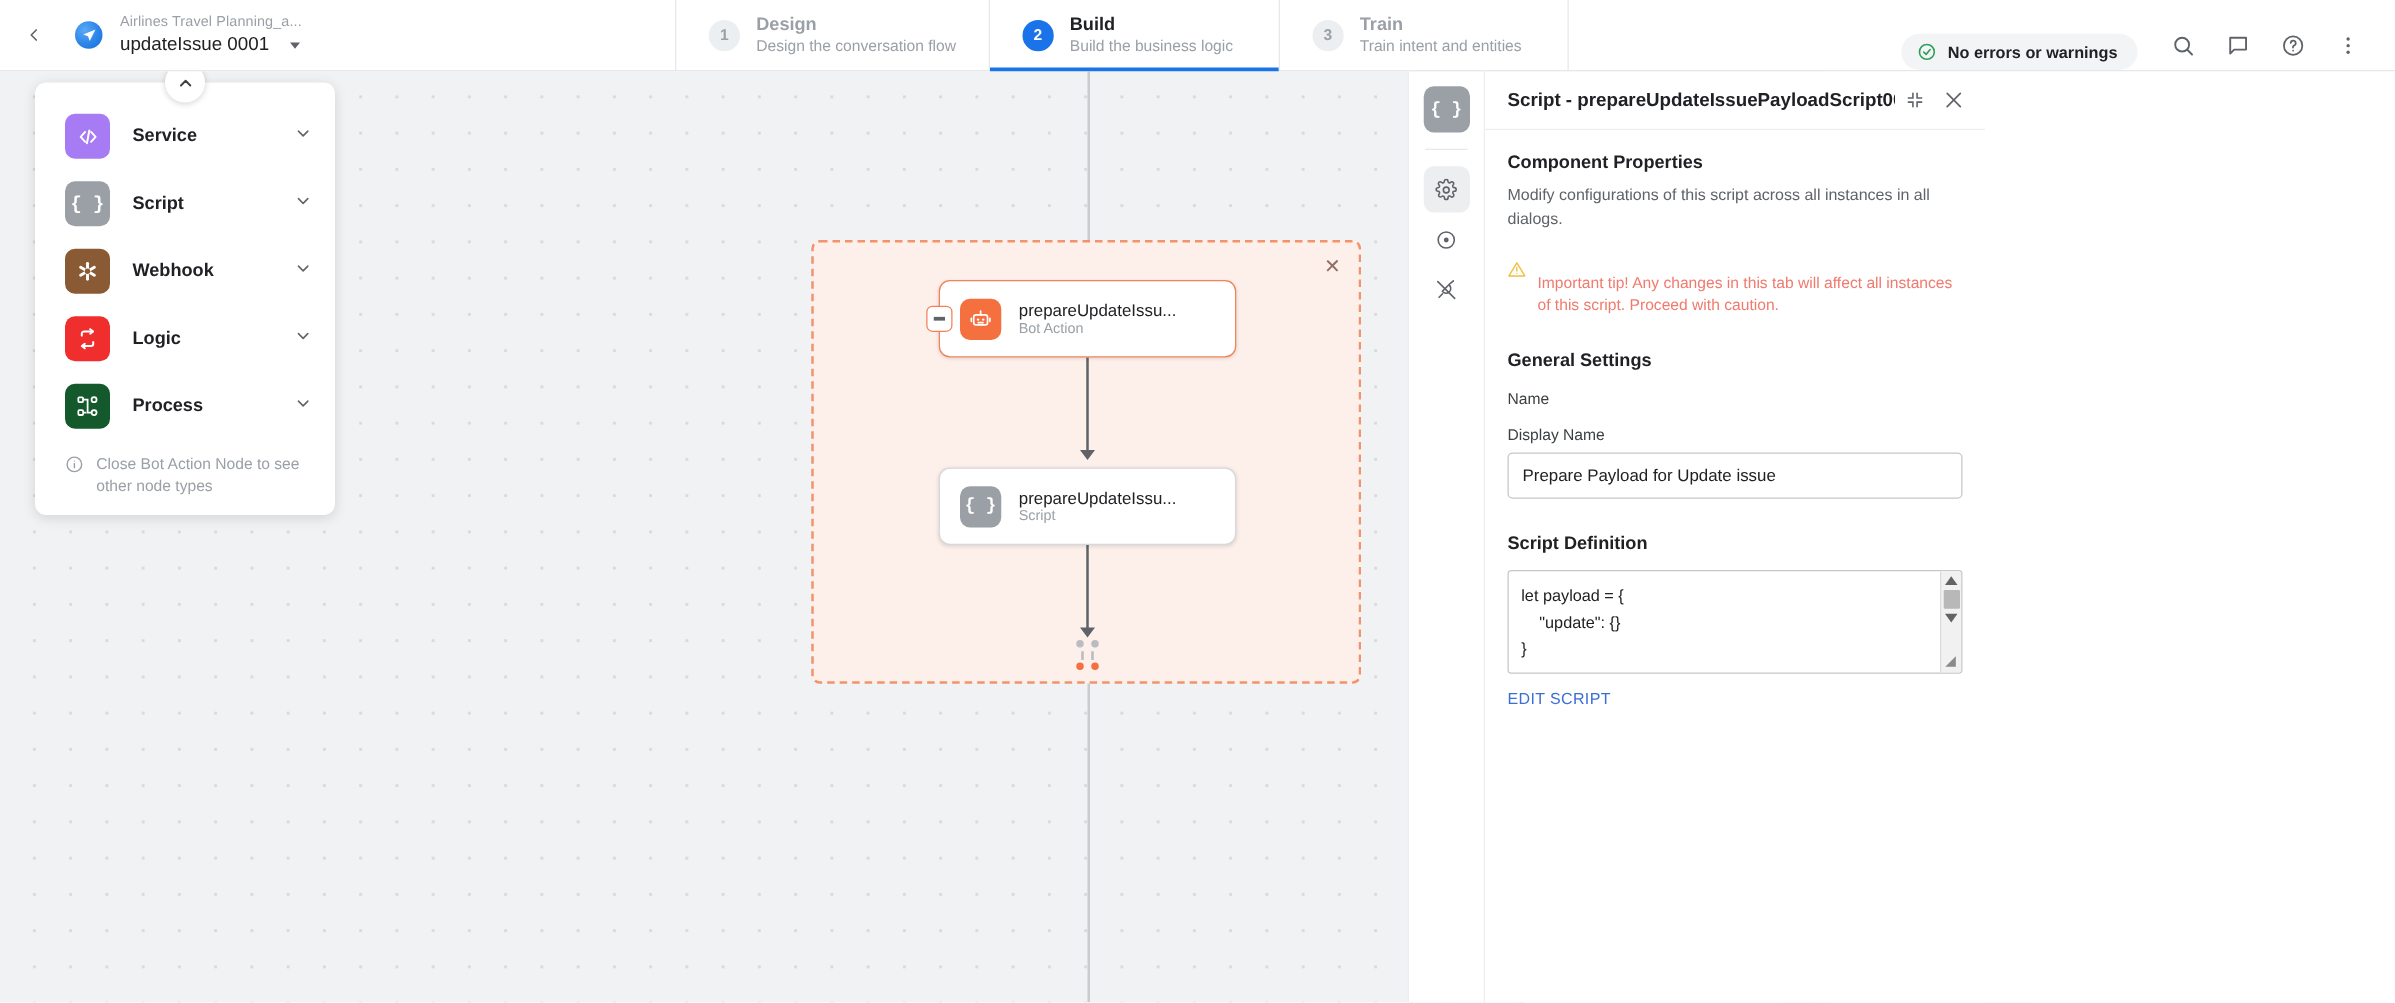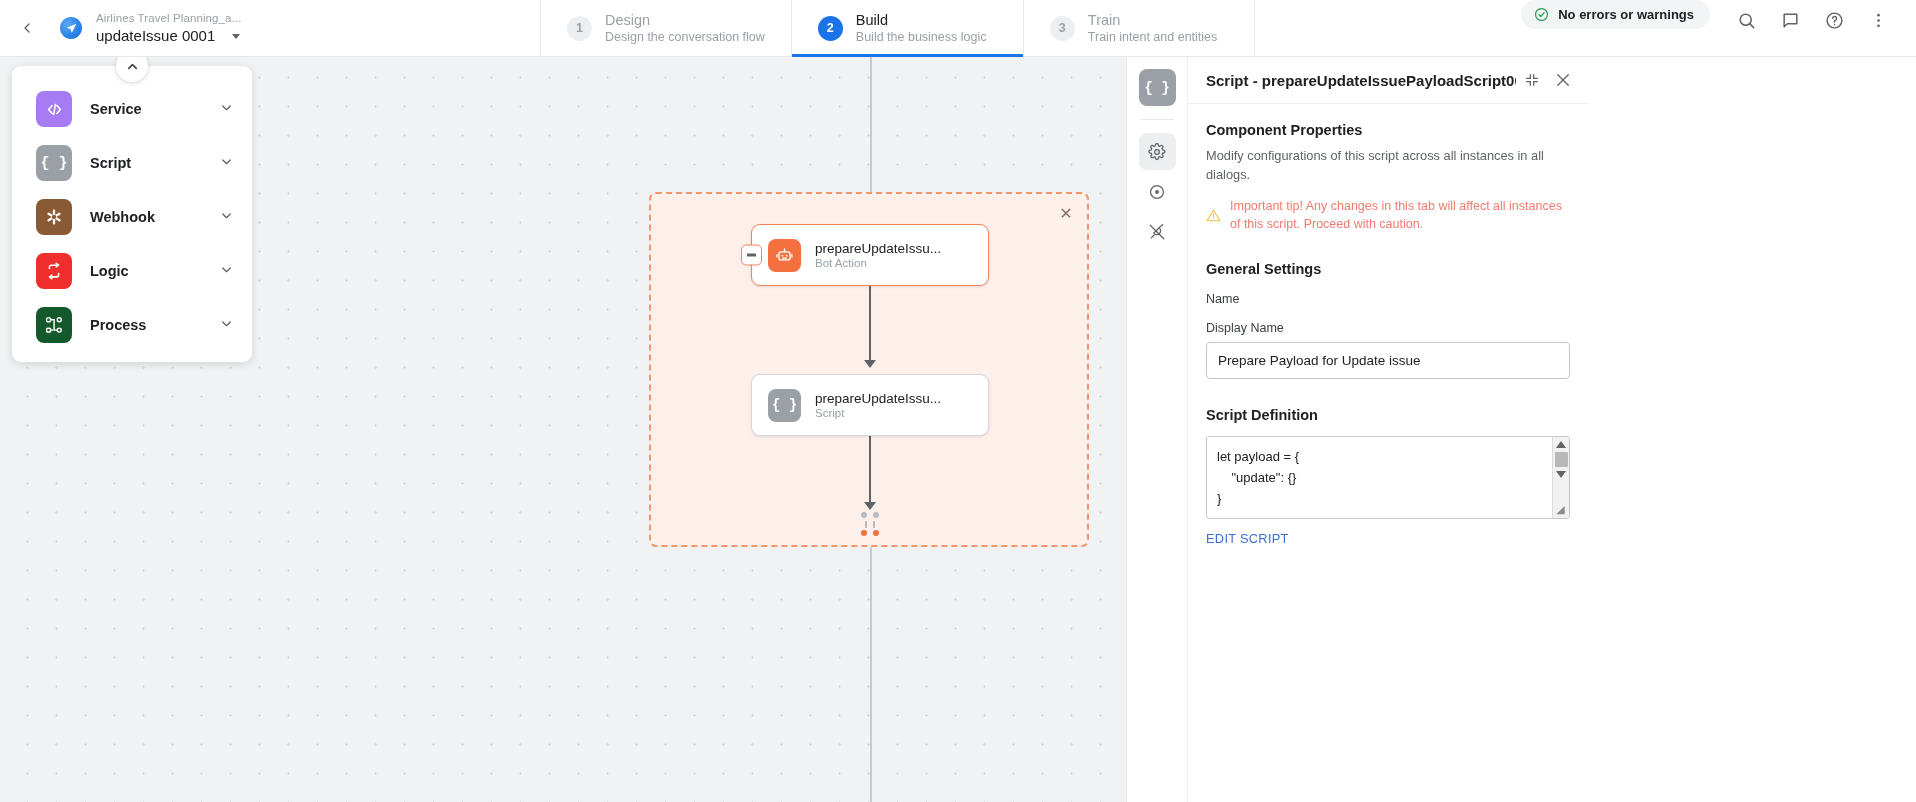--- a/index.html
+++ b/index.html
@@ -45,28 +45,28 @@
     cursor: pointer; position: relative; min-width: 232px;
   }
   .step:last-child { border-right: 1px solid #e6e8eb; }
   .step-num {
     width: 25px; height: 25px; border-radius: 50%; flex: none;
     display: flex; align-items: center; justify-content: center;
     font-size: 12.5px; font-weight: bold; background: #eceff1; color: #9aa0a6;
   }
   .step.active .step-num { background: #1a73e8; color: #fff; }
   .step-txt { display: flex; flex-direction: column; }
-  .step-title { font-size: 14.5px; font-weight: normal; color: #9aa0a6; line-height: 18px; }
+  .step-title { font-size: 14.5px; font-weight: bold; color: #9aa0a6; line-height: 18px; }
   .step.active .step-title { color: #202124; }
   .step-desc { font-size: 12.5px; color: #9aa0a6; line-height: 17px; }
   .step.active::after {
     content: ""; position: absolute; left: 0; right: 0; bottom: -1px; height: 3px; background: #1a73e8;
   }
 
-  .tb-right { margin-left: auto; display: flex; align-items: flex-start; gap: 4px; padding-right: 18px; }
+  .tb-right { margin-left: auto; display: flex; align-items: flex-end; gap: 4px; padding-right: 18px; }
   .status-pill {
     display: flex; align-items: center; gap: 9px;
     background: #f3f4f6; border-radius: 18px; padding: 7px 16px 7px 13px;
     font-size: 13px; color: #202124; font-weight: bold; cursor: pointer; margin-right: 12px;
   }
   .icon-btn {
     width: 40px; height: 40px; border-radius: 50%; display: flex;
     align-items: center; justify-content: center; cursor: pointer; color: #5f6368;
   }
 
@@ -136,21 +136,21 @@
   .endpoint { position: absolute; left: 859px; top: 455px; width: 22px; }
   .ep-row { display: flex; gap: 6px; justify-content: center; }
   .ep-dot { width: 6px; height: 6px; border-radius: 50%; }
   .ep-gray { background: #b9bcc1; }
   .ep-orange { background: #f4703f; }
   .ep-stem { display: flex; gap: 6px; justify-content: center; }
   .ep-stem i { width: 2px; height: 7px; background: #b9bcc1; display: block; }
 
   
   .palette {
-    position: absolute; left: 12px; top: 66px; width: 240px;
+    position: absolute; left: 28px; top: 66px; width: 240px;
     background: #fff; border-radius: 9px; box-shadow: 0 2px 10px rgba(0,0,0,.13);
     padding: 16px 0 10px 0; z-index: 30;
   }
   .palette-toggle {
     position: absolute; left: 50%; top: -16px; transform: translateX(-50%);
     width: 32px; height: 32px; border-radius: 50%; background: #fff;
     box-shadow: 0 1px 5px rgba(0,0,0,.18); display: flex;
     align-items: center; justify-content: center; cursor: pointer; color: #3c4043;
   }
   .pal-item {
@@ -191,21 +191,21 @@
   }
   .panel-title {
     font-size: 15px; font-weight: bold; color: #202124; flex: 1;
     white-space: nowrap; overflow: hidden;
   }
   .panel-ico { cursor: pointer; color: #5f6368; display: flex; align-items: center; }
   .panel-body { padding: 18px 18px 0 18px; overflow: hidden; }
   .sec-title { font-size: 14.5px; font-weight: bold; color: #202124; }
   .sec-desc { font-size: 12.8px; color: #5f6368; line-height: 19px; margin-top: 8px; }
   .tip { display: flex; gap: 9px; margin-top: 13px; align-items: flex-start; }
-  .tip-txt { font-size: 12.5px; color: #f07a6e; line-height: 18px; }
+  .tip-txt { font-size: 12.5px; color: #f07a6e; line-height: 18px; margin-top: 20px; }
   .gs-title { font-size: 14.5px; font-weight: bold; color: #202124; margin-top: 28px; }
   .field-label { font-size: 12.5px; color: #3c4043; margin-top: 15px; margin-bottom: 7px; }
   .field-input {
     width: 100%; height: 37px; border: 1px solid #c4c7cb; border-radius: 4px;
     padding: 0 11px; font-size: 13.5px; color: #202124;
     font-family: "Liberation Sans", sans-serif; background: #fff; outline: none;
   }
   .sd-title { font-size: 14.5px; font-weight: bold; color: #202124; margin-top: 28px; margin-bottom: 13px; }
   .code-wrap {
     position: relative; width: 100%; height: 83px;
@@ -461,20 +461,28 @@
         </svg>
       </div>
       <div class="pal-label">Process</div>
       <div class="pal-chev">
         <svg width="15" height="15" viewBox="0 0 24 24" fill="none" stroke="currentColor" stroke-width="2" stroke-linecap="round" stroke-linejoin="round">
             <polyline points="6 9.5 12 15.5 18 9.5"></polyline>
           </svg>
       </div>
     </div>
 
+    <div class="pal-note">
+      <svg width="15" height="15" viewBox="0 0 24 24" fill="none" stroke="#9aa0a6" stroke-width="1.8" stroke-linecap="round" style="flex:none;margin-top:2px">
+          <circle cx="12" cy="12" r="9.3"></circle>
+          <line x1="12" y1="11" x2="12" y2="16.4"></line>
+          <circle cx="12" cy="7.8" r=".9" fill="#9aa0a6" stroke="none"></circle>
+        </svg>
+      <div class="pal-note-txt">Close Bot Action Node to see other node types</div>
+    </div>
   </div>
 
   <div class="rail">
     <div class="rail-ico brand">{ }</div>
     <div class="rail-div"></div>
     <div class="rail-ico sel">
       <svg width="18" height="18" viewBox="0 0 24 24" fill="none" stroke="currentColor" stroke-width="1.7" stroke-linecap="round" stroke-linejoin="round">
           <circle cx="12" cy="12" r="3.1"></circle>
           <path d="M19.1 14.3a1.6 1.6 0 0 0 .32 1.77l.06.06a1.94 1.94 0 1 1-2.75 2.75l-.06-.06a1.6 1.6 0 0 0-1.77-.32 1.6 1.6 0 0 0-.97 1.47v.17a1.94 1.94 0 1 1-3.88 0v-.09a1.6 1.6 0 0 0-1.05-1.47 1.6 1.6 0 0 0-1.77.32l-.06.06a1.94 1.94 0 1 1-2.75-2.75l.06-.06a1.6 1.6 0 0 0 .32-1.77 1.6 1.6 0 0 0-1.47-.97h-.17a1.94 1.94 0 1 1 0-3.88h.09a1.6 1.6 0 0 0 1.47-1.05 1.6 1.6 0 0 0-.32-1.77l-.06-.06A1.94 1.94 0 1 1 7.05 3.9l.06.06a1.6 1.6 0 0 0 1.77.32h.08a1.6 1.6 0 0 0 .97-1.47v-.17a1.94 1.94 0 1 1 3.88 0v.09a1.6 1.6 0 0 0 .97 1.47 1.6 1.6 0 0 0 1.77-.32l.06-.06a1.94 1.94 0 1 1 2.75 2.75l-.06.06a1.6 1.6 0 0 0-.32 1.77v.08a1.6 1.6 0 0 0 1.47.97h.17a1.94 1.94 0 1 1 0 3.88h-.09a1.6 1.6 0 0 0-1.47.97z"></path>
         </svg>

